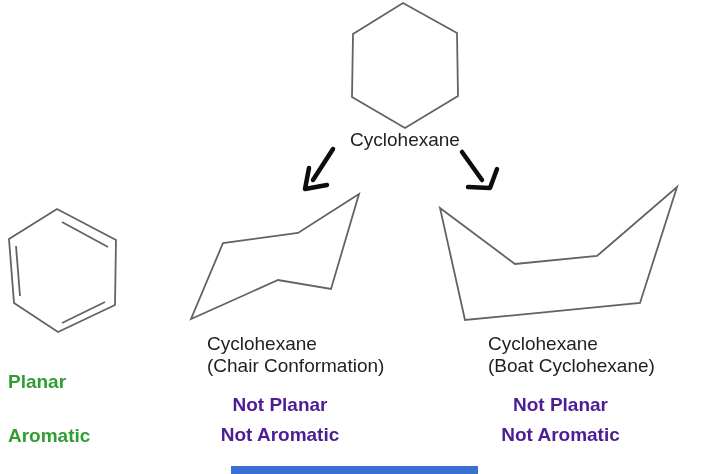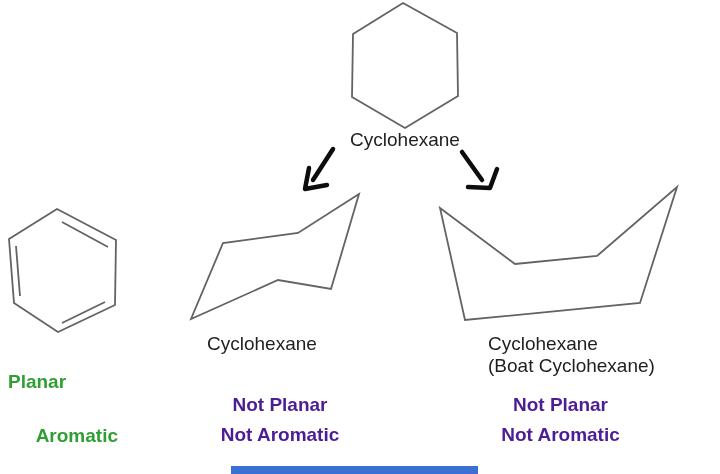--- a/index.html
+++ b/index.html
@@ -11,21 +11,21 @@
   .lbl {
     position:absolute; font-size:19px; line-height:22px; color:#1f1f1f;
     white-space:nowrap;
   }
   .green { color:#2f9e33; font-weight:700; }
   .red   { color:#4c1d95; font-weight:700; }
 
   #top-label        { left:340px; top:129px; width:130px; text-align:center; }
   #benzene-label    { left:8px;   top:343px; width:110px; text-align:center; }
   #benzene-planar   { left:8px;   top:371px; width:110px; text-align:left; }
-  #benzene-aromatic { left:8px;   top:425px; width:110px; text-align:right; }
+  #benzene-aromatic { left:8px;   top:425px; width:110px; text-align:left; }
   #chair-label      { left:207px; top:333px; }
   #chair-planar     { left:205px; top:394px; width:150px; text-align:center; }
   #chair-aromatic   { left:205px; top:424px; width:150px; text-align:center; }
   #boat-label       { left:488px; top:333px; }
   #boat-planar      { left:483px; top:394px; width:155px; text-align:center; }
   #boat-aromatic    { left:483px; top:424px; width:155px; text-align:center; }
 
   #progress-bar {
     position:absolute; left:231px; top:466px; width:247px; height:8px;
     background:#3b6fd1;
@@ -62,20 +62,21 @@
     </g>
   </svg>
 
   <div id="top-label" class="lbl">Cyclohexane</div>
 
   <div id="benzene-planar" class="lbl green">Planar</div>
   <div id="benzene-aromatic" class="lbl green">Aromatic</div>
 
   <div id="chair-label" class="lbl">
     <div>Cyclohexane</div>
+    <div>(Chair Conformation)</div>
   </div>
   <div id="chair-planar" class="lbl red">Not Planar</div>
   <div id="chair-aromatic" class="lbl red">Not Aromatic</div>
 
   <div id="boat-label" class="lbl">
     <div>Cyclohexane</div>
     <div>(Boat Cyclohexane)</div>
   </div>
   <div id="boat-planar" class="lbl red">Not Planar</div>
   <div id="boat-aromatic" class="lbl red">Not Aromatic</div>

